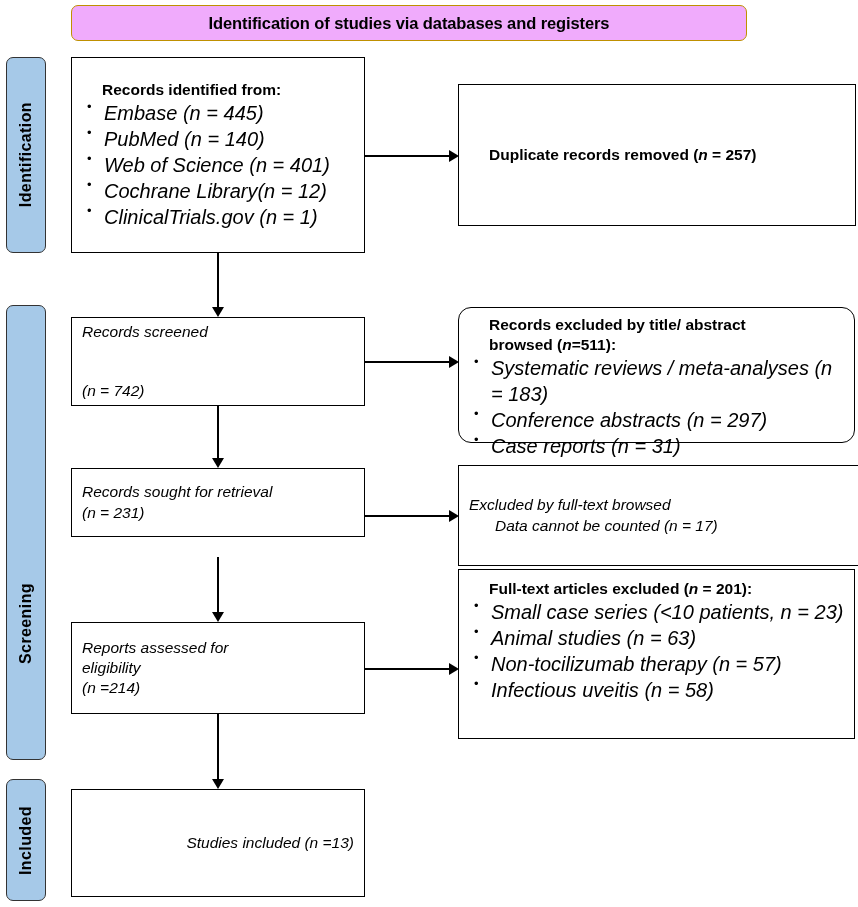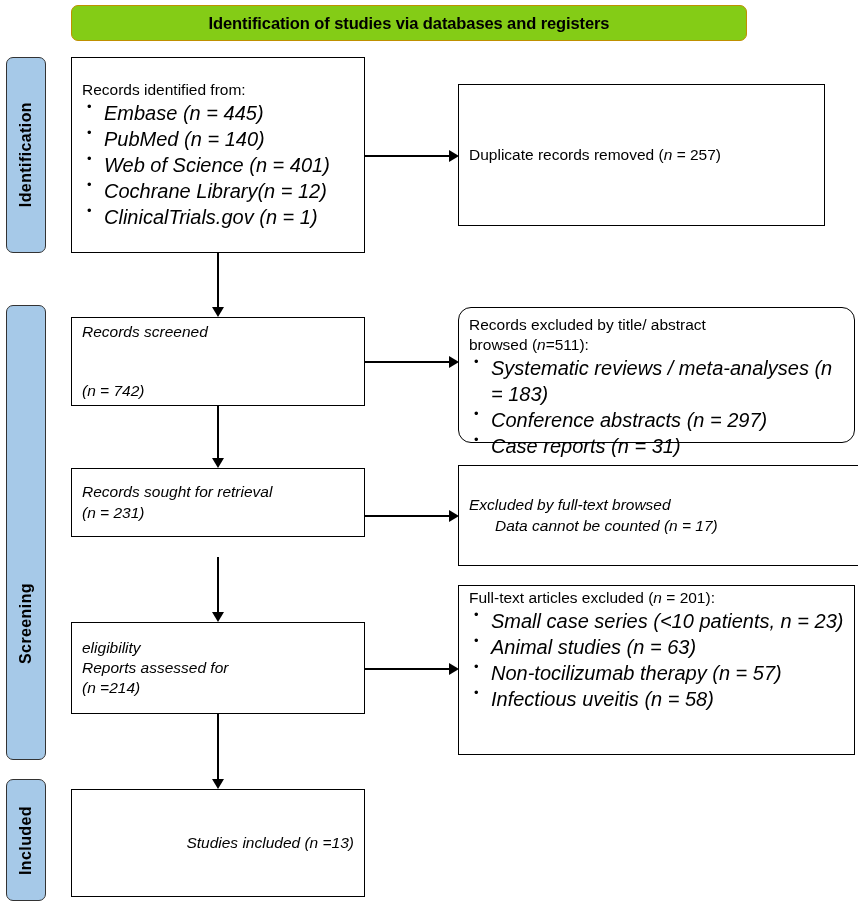--- a/index.html
+++ b/index.html
@@ -75,21 +75,21 @@
     display: flex;
     flex-direction: column;
     justify-content: center;
     padding: 0 10px;
   }
   .fbox .line {
     font-size: 15.5px;
     line-height: 1.30;
     white-space: nowrap;
   }
-  .bold  { font-weight: normal; font-style: normal; }
+  .bold  { font-weight: bold; font-style: normal; margin-left: 20px; }
   .ital  { font-style: italic; font-weight: normal; }
 
   
   .blist { margin: 0; padding: 0; list-style: none; }
   .blist li {
     position: relative;
     padding-left: 22px;
     font-size: 20px;
     line-height: 1.30;
     font-style: italic;
@@ -98,27 +98,27 @@
     content: "\2022";
     position: absolute;
     left: 5px;
     top: -1px;
     font-style: normal;
     font-size: 13px;
   }
 
   
   #box-identified   { left: 71px;  top: 57px;  width: 294px; height: 196px; }
-  #box-duplicates   { left: 458px; top: 84px;  width: 367px; height: 142px; justify-content: center; }
+  #box-duplicates   { left: 458px; top: 84px;  width: 398px; height: 142px; justify-content: center; }
   #box-screened     { left: 71px;  top: 317px; width: 294px; height: 89px;  }
   #box-excluded1    { left: 458px; top: 307px; width: 397px; height: 136px; justify-content: flex-start; padding-top: 7px; }
   #box-retrieval    { left: 71px;  top: 468px; width: 294px; height: 69px;  }
   #box-excluded2    { left: 458px; top: 465px; width: 440px; height: 101px; }
   #box-eligibility  { left: 71px;  top: 622px; width: 294px; height: 92px;  }
-  #box-excluded3    { left: 458px; top: 585px; width: 397px; height: 170px; justify-content: flex-start; padding-top: 2px; }
+  #box-excluded3    { left: 458px; top: 569px; width: 397px; height: 170px; justify-content: flex-start; padding-top: 9px; }
   #box-included     { left: 71px;  top: 789px; width: 294px; height: 108px; }
 
   
   .indent1 { padding-left: 26px; }
 
   
   .conn-v {
     position: absolute;
     left: 217px;
     width: 2px;
@@ -157,21 +157,21 @@
     border-left: 10px solid #000;
   }
   #h1 { top: 155px; }
   #h2 { top: 361px; }
   #h3 { top: 515px; }
   #h4 { top: 668px; }
 </style>
 </head>
 <body>
 
-<div class="header-banner" style="background: #84cc16; border-color: rgb(191, 144, 0);">
+<div class="header-banner" style="background: #f0abfc; border-color: rgb(191, 144, 0);">
   <span class="hdr-text">Identification of studies via databases and registers</span>
 </div>
 
 <div class="stage-bar stage-identification" style="background: rgb(166, 201, 232); border-color: rgb(51, 51, 51);">
   <span class="stage-label">Identification</span>
 </div>
 <div class="stage-bar stage-screening" style="background: rgb(166, 201, 232); border-color: rgb(51, 51, 51);">
   <span class="stage-label">Screening</span>
 </div>
 <div class="stage-bar stage-included" style="background: rgb(166, 201, 232); border-color: rgb(51, 51, 51);">
@@ -212,22 +212,22 @@
   <div class="line ital">Records sought for retrieval</div>
   <div class="line ital">(<i>n</i> = 231)</div>
 </div>
 
 <div class="fbox" id="box-excluded2" style="border-color: rgb(0, 0, 0);">
   <div class="line ital">Excluded by full-text browsed</div>
   <div class="line ital indent1">Data cannot be counted (<i>n</i> = 17)</div>
 </div>
 
 <div class="fbox" id="box-eligibility" style="border-color: rgb(0, 0, 0);">
+  <div class="line ital">Reports assessed for</div>
   <div class="line ital">eligibility</div>
-  <div class="line ital">Reports assessed for</div>
   <div class="line ital">(<i>n</i> =214)</div>
 </div>
 
 <div class="fbox" id="box-excluded3" style="border-color: rgb(0, 0, 0);">
   <div class="line bold">Full-text articles excluded (<i>n</i> = 201):</div>
   <ul class="blist">
     <li>Small case series (&lt;10 patients, <i>n</i> = 23)</li>
     <li>Animal studies (<i>n</i> = 63)</li>
     <li>Non-tocilizumab therapy (<i>n</i> = 57)</li>
     <li>Infectious uveitis (<i>n</i> = 58)</li>

